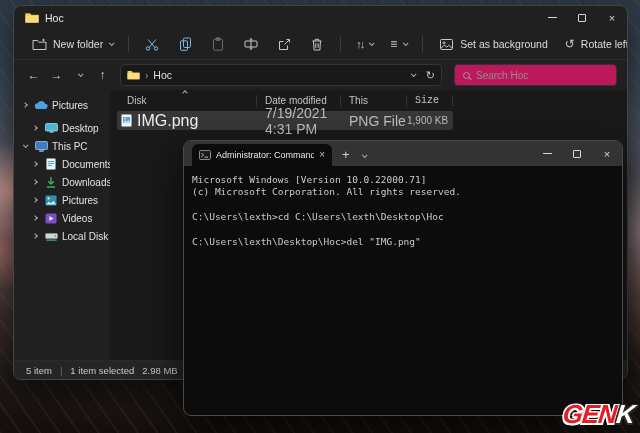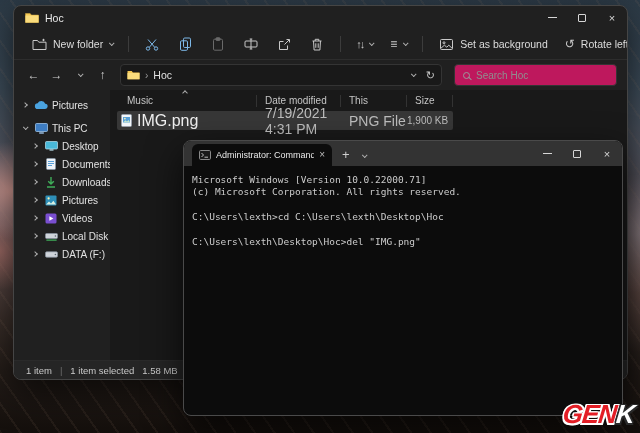--- a/index.html
+++ b/index.html
@@ -64,21 +64,21 @@
   .sb-chev { width:10px; display:flex; justify-content:center; flex:0 0 auto; }
   .sb-ic { width:14px; display:flex; justify-content:center; flex:0 0 auto; }
   .sb-label { font-size:10px; color:#e2e2e2; white-space:nowrap; overflow:hidden; }
 
   .filearea { flex:1; background:#191919; display:flex; flex-direction:column; min-width:0; }
   .fl-headers { display:flex; height:17px; align-items:center; padding-left:7px; flex:0 0 auto; margin-top:2px; }
   .fl-h { font-size:10px; color:#c5c5c5; padding-left:10px; border-right:1px solid #333; height:12px; line-height:12px; position:relative; }
   .fl-h.name { width:140px; }
   .fl-h.date { width:84px; padding-left:8px; }
   .fl-h.type { width:66px; padding-left:8px; }
-  .fl-h.size { width:46px; padding-left:8px; }
+  .fl-h.size { width:46px; padding-left:8px;font-family:Liberation Mono, monospace; }
   .sort-caret { position:absolute; left:66px; top:-4px; width:4px; height:4px; border-left:1px solid #aaa; border-top:1px solid #aaa; transform:rotate(45deg); }
   .fl-rows { padding-left:7px; margin-top:2px; }
   .file-row { display:flex; align-items:center; height:19px; width:336px; border-radius:2px; }
   .file-row.selected { background:#373737; }
   .fr-name { width:140px; display:flex; align-items:center; gap:5px; padding-left:4px; font-size:16px; color:#efefef; }
   .fr-date, .fr-type { font-size:14px; color:#bdbdbd; }
   .fr-date { width:84px; padding-left:8px; }
   .fr-type { width:66px; padding-left:8px; }
   .fr-size { width:46px; font-size:10px; color:#bdbdbd; padding-right:4px; }
 
@@ -249,43 +249,43 @@
             <span class="sb-chev">
               <span class="chev right"></span>
             </span>
             <span class="sb-ic">
               <svg width="14" height="10" viewBox="0 0 16 11">
                 <path d="M4.2 10a3.2 3.2 0 010-6.4A4.6 4.6 0 0112.8 4 2.9 2.9 0 0112.4 10z" fill="#4aa3e0"></path>
               </svg>
             </span>
             <span class="sb-label">Pictures</span>
           </div>
+          <div class="sb-item ind">
+            <span class="sb-chev">
+              <span class="chev right"></span>
+            </span>
+            <span class="sb-ic">
+              <svg width="13" height="10" viewBox="0 0 13 10">
+                <rect x="0.5" y="0.5" width="12" height="7.5" rx="1" fill="#49b8d8" stroke="#bde4f0" stroke-width="0.7"></rect>
+                <rect x="4.5" y="8.4" width="4" height="1.2" fill="#bde4f0"></rect>
+              </svg>
+            </span>
+            <span class="sb-label">Desktop</span>
+          </div>
           <div class="sb-item">
             <span class="sb-chev">
               <span class="chev"></span>
             </span>
             <span class="sb-ic">
               <svg width="13" height="11" viewBox="0 0 13 11">
                 <rect x="0.5" y="0.5" width="12" height="8" rx="1" fill="#3e7dc2" stroke="#9fc4e8" stroke-width="0.8"></rect>
                 <rect x="4.2" y="9.3" width="4.6" height="1.4" fill="#9fc4e8"></rect>
               </svg>
             </span>
             <span class="sb-label">This PC</span>
-          </div>
-          <div class="sb-item ind">
-            <span class="sb-chev">
-              <span class="chev right"></span>
-            </span>
-            <span class="sb-ic">
-              <svg width="13" height="10" viewBox="0 0 13 10">
-                <rect x="0.5" y="0.5" width="12" height="7.5" rx="1" fill="#49b8d8" stroke="#bde4f0" stroke-width="0.7"></rect>
-                <rect x="4.5" y="8.4" width="4" height="1.2" fill="#bde4f0"></rect>
-              </svg>
-            </span>
-            <span class="sb-label">Desktop</span>
           </div>
           <div class="sb-item ind">
             <span class="sb-chev">
               <span class="chev right"></span>
             </span>
             <span class="sb-ic">
               <svg width="10" height="12" viewBox="0 0 10 12">
                 <rect x="0.5" y="0.5" width="9" height="11" rx="1" fill="#eef3f8" stroke="#8899aa" stroke-width="0.7"></rect>
                 <rect x="2" y="3" width="6" height="1" fill="#59a0d8"></rect>
                 <rect x="2" y="5" width="6" height="1" fill="#59a0d8"></rect>
@@ -337,36 +337,24 @@
             </span>
             <span class="sb-ic">
               <svg width="13" height="11" viewBox="0 0 13 11">
                 <rect x="0.5" y="2.5" width="12" height="5" rx="1" fill="#cfd4da" stroke="#8a93a0" stroke-width="0.7"></rect>
                 <circle cx="10.4" cy="5" r="0.8" fill="#5a6470"></circle>
                 <rect x="1.2" y="8.4" width="10.6" height="1.3" rx="0.6" fill="#3fae5a"></rect>
               </svg>
             </span>
             <span class="sb-label">Local Disk (C:)</span>
           </div>
-          <div class="sb-item ind">
-            <span class="sb-chev">
-              <span class="chev right"></span>
-            </span>
-            <span class="sb-ic">
-              <svg width="13" height="9" viewBox="0 0 13 9">
-                <rect x="0.5" y="1.8" width="12" height="5.4" rx="1.2" fill="#cfd4da" stroke="#8a93a0" stroke-width="0.7"></rect>
-                <circle cx="10.4" cy="4.5" r="0.8" fill="#5a6470"></circle>
-              </svg>
-            </span>
-            <span class="sb-label">DATA (F:)</span>
-          </div>
         </div>
       <div class="filearea">
         <div class="fl-headers">
-          <span class="fl-h name"><span class="sort-caret"></span><span>Music</span></span>
+          <span class="fl-h name"><span class="sort-caret"></span><span>Disk</span></span>
           <span class="fl-h date">Date modified</span>
           <span class="fl-h type">This</span>
           <span class="fl-h size">Size</span>
         </div>
         <div class="fl-rows">
             <div class="file-row selected">
               <span class="fr-name">
                 <span style="display: flex;">
                   <svg width="11" height="13" viewBox="0 0 11 13">
                     <rect x="0.5" y="0.5" width="10" height="12" rx="1" fill="#f2f6fa" stroke="#9aa4b0" stroke-width="0.7"></rect>
@@ -379,24 +367,24 @@
               </span>
               <span class="fr-date">7/19/2021 4:31 PM</span>
               <span class="fr-type">PNG File</span>
               <span class="fr-size">1,900 KB</span>
             </div>
           </div>
       </div>
     </div>
 
     <div class="ex-statusbar">
-      <span>1 item</span>
+      <span>5 item</span>
       <span class="st-sep">|</span>
       <span>1 item selected</span>
-      <span>1.58 MB</span>
+      <span>2.98 MB</span>
       <span class="st-sep">|</span>
     </div>
   </div>
 
   <div class="win terminal">
     <div class="term-titlebar">
       <div class="term-tab">
         <svg width="12" height="10" viewBox="0 0 12 10">
             <rect x="0.5" y="0.5" width="11" height="9" rx="1.2" fill="#1a1a1a" stroke="#8a8a8a"></rect>
             <path d="M2.5 3l2 2-2 2" stroke="#cfcfcf" fill="none" stroke-width="0.9"></path>

